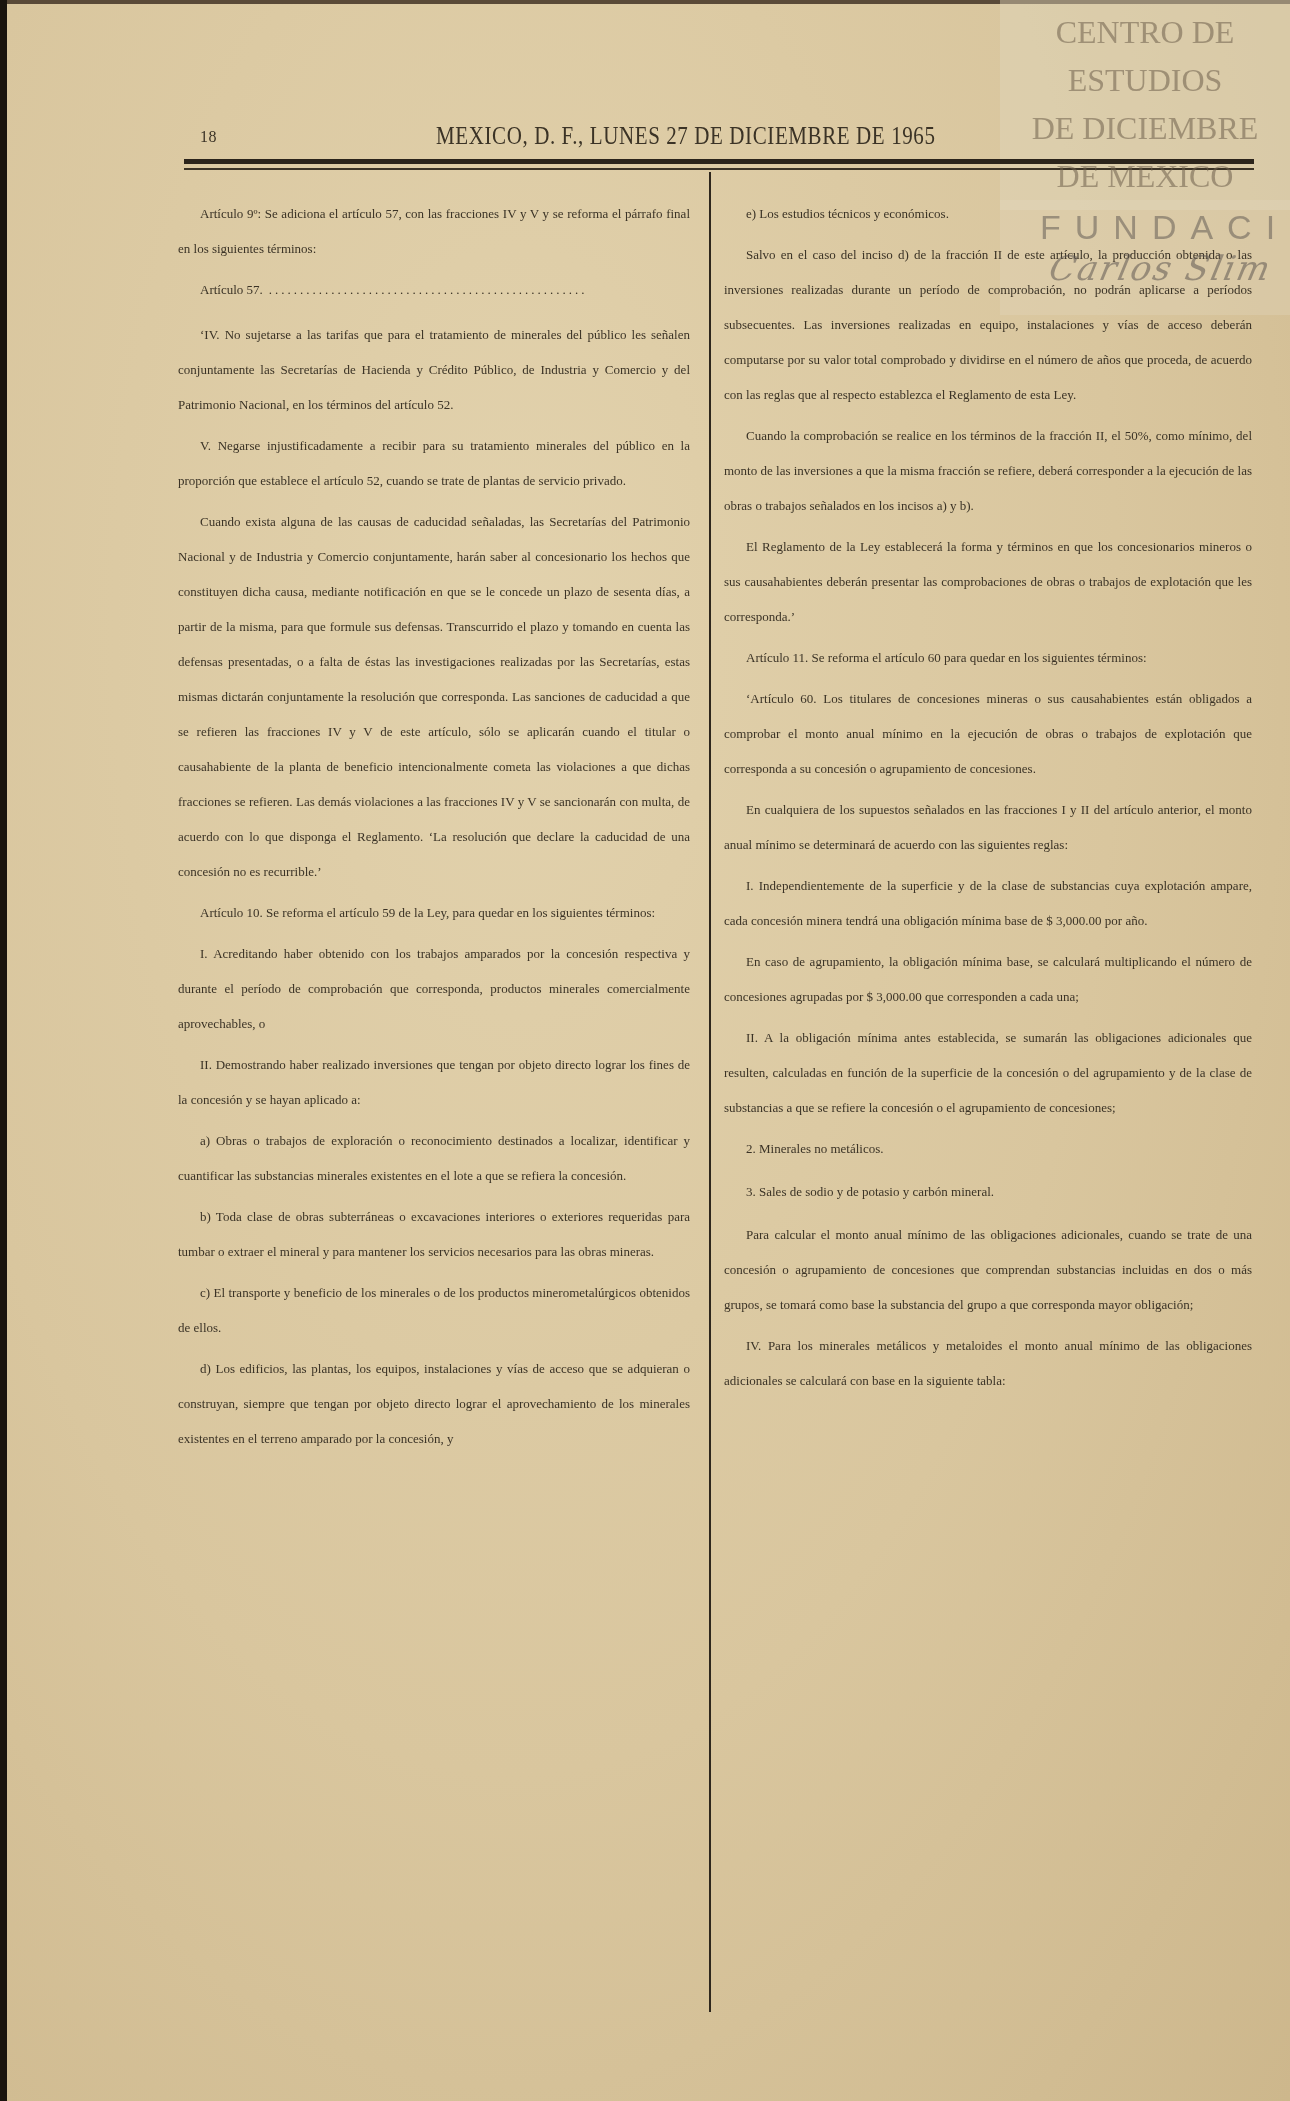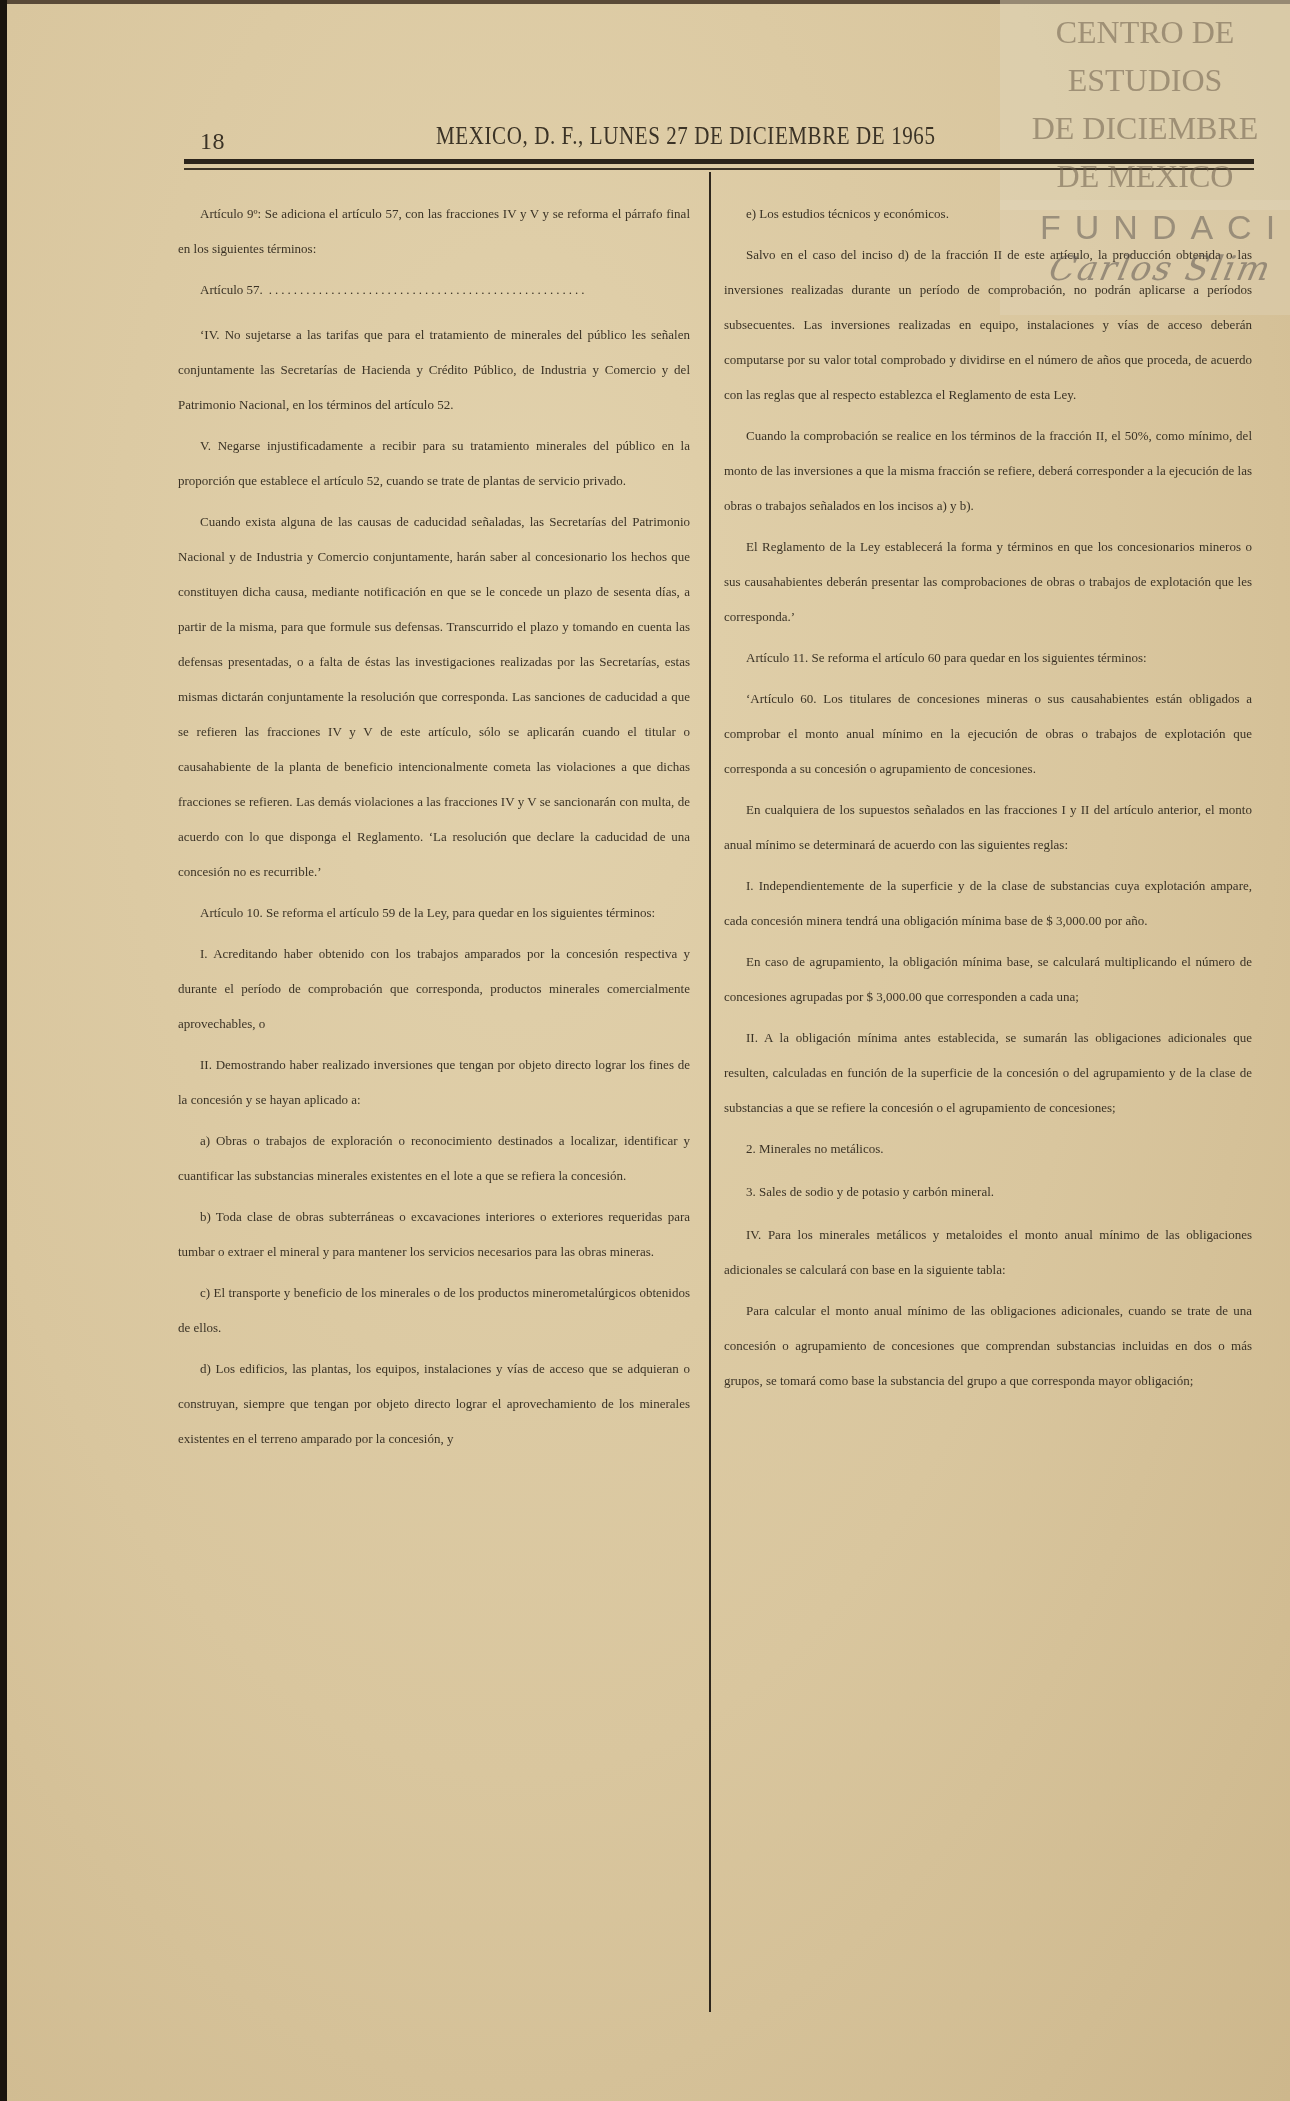--- a/index.html
+++ b/index.html
@@ -6,21 +6,21 @@
   body {
     width: 1290px; height: 2101px; overflow: hidden; position: relative;
     background: #d8c59c;
     background-image: radial-gradient(ellipse at 40% 30%, #e2d2ad 0%, #d9c69e 55%, #cdb78c 100%);
     font-family: "Liberation Serif", "DejaVu Serif", serif;
     color: #3b3326;
   }
   .left-edge { position: absolute; left: 0; top: 0; width: 7px; height: 2101px; background: #1a140e; }
   .top-edge { position: absolute; left: 0; top: 0; width: 1290px; height: 4px; background: #5a4a38; }
   .header { position: absolute; top: 118px; left: 200px; width: 1060px; height: 36px; }
-  .page-number { position: absolute; left: 0; top: 10px; font-size: 24px; letter-spacing: 0.5px; }
+  .page-number { position: absolute; left: 0; top: 10px; font-size: 16px; letter-spacing: 0.5px; }
   .header-title { position: absolute; left: 236px; top: 4px; font-size: 21px; letter-spacing: 0.6px; transform: scaleY(1.15); transform-origin: left top; white-space: nowrap; }
   .rule-thick { position: absolute; left: 184px; top: 159px; width: 1070px; height: 5px; background: #2b241b; }
   .rule-thin { position: absolute; left: 184px; top: 168px; width: 1070px; height: 2px; background: #3b3326; }
   .col-divider { position: absolute; left: 709px; top: 172px; width: 2px; height: 1840px; background: #2e271d; }
   .column { position: absolute; font-size: 13px; line-height: 35px; text-align: justify; hyphens: manual; }
   .col-left { left: 178px; top: 196px; width: 512px; }
   .col-right { left: 724px; top: 196px; width: 528px; }
   .para { margin: 0 0 6px 0; text-indent: 22px; text-align-last: left; }
   .item { margin: 0 0 8px 0; text-indent: 22px; }
   .dots { display: flex; margin: 0 0 10px 0; padding-left: 22px; }
@@ -72,22 +72,22 @@
   <p class="para">Cuando la comprobación se realice en los términos de la fracción II, el 50%, como mínimo, del monto de las inversiones a que la misma fracción se refiere, deberá corresponder a la ejecución de las obras o trabajos señalados en los incisos a) y b).</p>
   <p class="para">El Reglamento de la Ley establecerá la forma y términos en que los concesionarios mineros o sus causahabientes deberán presentar las comprobaciones de obras o trabajos de explotación que les corresponda.’</p>
   <p class="para">Artículo 11. Se reforma el artículo 60 para quedar en los siguientes términos:</p>
   <p class="para">‘Artículo 60. Los titulares de concesiones mineras o sus causahabientes están obligados a comprobar el monto anual mínimo en la ejecución de obras o trabajos de explotación que corresponda a su concesión o agrupamiento de concesiones.</p>
   <p class="para">En cualquiera de los supuestos señalados en las fracciones I y II del artículo anterior, el monto anual mínimo se determinará de acuerdo con las siguientes reglas:</p>
   <p class="para">I. Independientemente de la superficie y de la clase de substancias cuya explotación ampare, cada concesión minera tendrá una obligación mínima base de $ 3,000.00 por año.</p>
   <p class="para">En caso de agrupamiento, la obligación mínima base, se calculará multiplicando el número de concesiones agrupadas por $ 3,000.00 que corresponden a cada una;</p>
   <p class="para">II. A la obligación mínima antes establecida, se sumarán las obligaciones adicionales que resulten, calculadas en función de la superficie de la concesión o del agrupamiento y de la clase de substancias a que se refiere la concesión o el agrupamiento de concesiones;</p>
   <p class="item">2. Minerales no metálicos.</p>
   <p class="item">3. Sales de sodio y de potasio y carbón mineral.</p>
+  <p class="para">Para calcular el monto anual mínimo de las obligaciones adicionales, cuando se trate de una concesión o agrupamiento de concesiones que comprendan substancias incluidas en dos o más grupos, se tomará como base la substancia del grupo a que corresponda mayor obligación;</p>
   <p class="para">IV. Para los minerales metálicos y metaloides el monto anual mínimo de las obligaciones adicionales se calculará con base en la siguiente tabla:</p>
-  <p class="para">Para calcular el monto anual mínimo de las obligaciones adicionales, cuando se trate de una concesión o agrupamiento de concesiones que comprendan substancias incluidas en dos o más grupos, se tomará como base la substancia del grupo a que corresponda mayor obligación;</p>
 </div>
 
 <div class="wm-text">
   <div>CENTRO DE</div>
   <div>ESTUDIOS</div>
   <div>DE DICIEMBRE</div>
   <div>DE MEXICO</div>
 </div>
 <div class="wm-fundacion">FUNDACIÓN</div>
 <div class="wm-signature">Carlos Slim</div>

